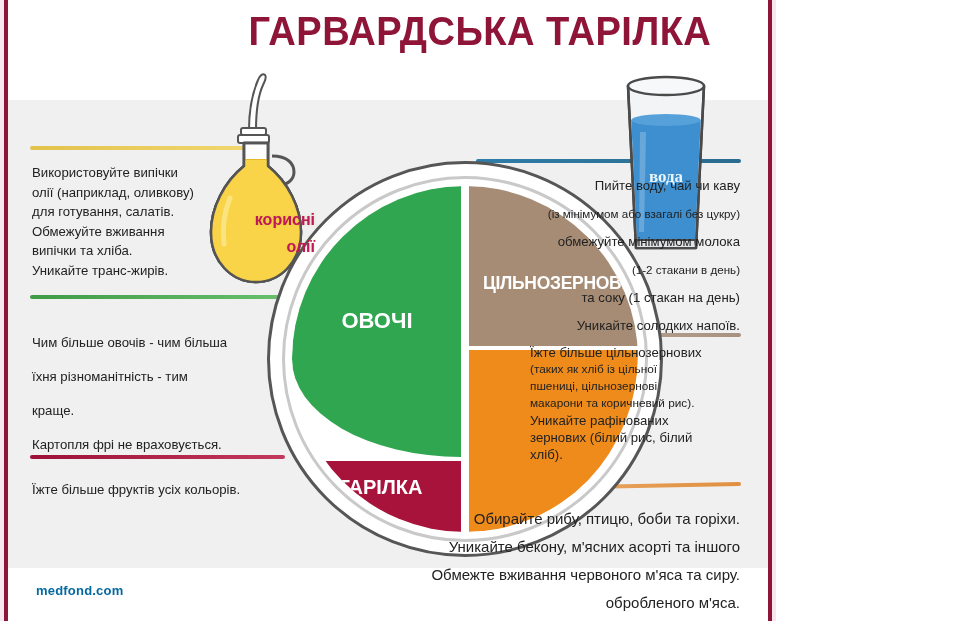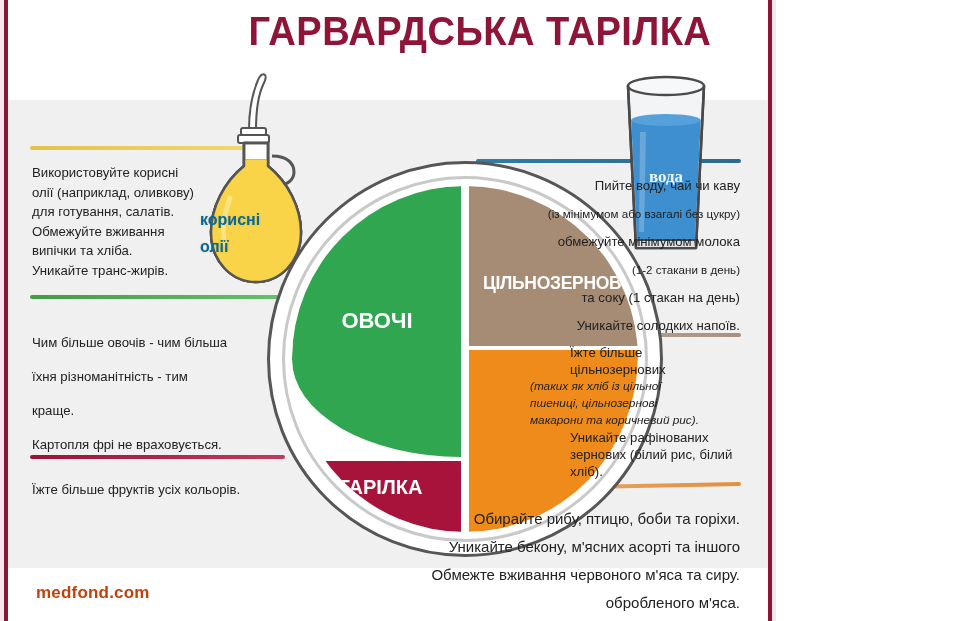--- a/index.html
+++ b/index.html
@@ -102,22 +102,22 @@
   }
   #water-text {
     right: 36px; top: 172px; width: 250px;
     font-size: 13.2px; line-height: 28px;
   }
   #water-text .small { font-size: 11.6px; }
   #grain-text {
     right: 36px; top: 344px; width: 210px;
     font-size: 13.2px; line-height: 17px;
   }
-  #grain-text .lead { font-size: 13.2px; margin-left: 40px; }
-  #grain-text .small { font-size: 11.8px; font-style: italic; }
+  #grain-text .lead { font-size: 13.2px; }
+  #grain-text .small { font-size: 11.8px; }
   #prot-text {
     right: 36px; top: 505px; width: 310px;
     font-size: 15px; line-height: 28px;
   }
 
   
   #plate {
     position: absolute;
     left: 267px; top: 161px;
     width: 396px; height: 396px;
@@ -179,41 +179,41 @@
   #label-prot  { left: 182px; top: 258px; width: 160px; font-size: 21px;
                  line-height: 29px; text-align: left; }
 
   
   #oil-bottle {
     position: absolute; left: 200px; top: 68px;
     width: 115px; height: 225px;
   }
   #oil-label {
     position: absolute; left: 0; top: 138px; width: 115px;
-    text-align: left; color: #0369a1; font-weight: bold;
+    text-align: right; color: #be185d; font-weight: bold;
     font-size: 16px; line-height: 27px; white-space: pre-line;
     text-shadow: 0 0 2px rgba(200,150,0,0.35);
     pointer-events: none;
   }
 
   
   #water-glass {
     position: absolute; left: 616px; top: 72px;
     width: 100px; height: 190px; font-family: Liberation Serif, serif;
   }
   #water-label {
     position: absolute; left: 0; top: 95px; width: 100px;
     text-align: center; color: #e9f4fb; font-weight: bold;
     font-size: 17px; pointer-events: none;
   }
 
   
   #brand {
     position: absolute; left: 36px; top: 583px;
-    font-size: 17px; font-weight: bold; color: #c2410c;
+    font-size: 13px; font-weight: bold; color: #0369a1;
     letter-spacing: 0.2px;
   }
 </style>
 </head>
 <body>
 
 <div id="root">
 
   <div class="bg-top"></div>
   <div class="bg-mid"></div>
@@ -290,21 +290,21 @@
       <ellipse cx="50" cy="14" rx="38" ry="9" fill="#f7f8f9" stroke="#4a4a4a" stroke-width="2.5"></ellipse>
 
       <path d="M21,168 L79,168 L80,176 L20,176 Z" fill="#dfe3e6" stroke="#4a4a4a" stroke-width="2"></path>
 
       <path d="M24,60 L30,60 L28,160 L23,160 Z" fill="#ffffff" opacity="0.22"></path>
     </svg>
     <div id="water-label">вода</div>
   </div>
 
   <div class="tb tb-left" id="oil-text">
-    <p>Використовуйте корисні</p>
+    <p>Використовуйте випічки</p>
     <p>олії (наприклад, оливкову)</p>
     <p>для готування, салатів.</p>
     <p>Обмежуйте вживання</p>
     <p>випічки та хліба.</p>
     <p>Уникайте транс-жирів.</p>
   </div>
 
   <div class="tb tb-left" id="veg-text">
     <p>Чим більше овочів - чим більша</p>
     <p>їхня різноманітність - тим</p>

